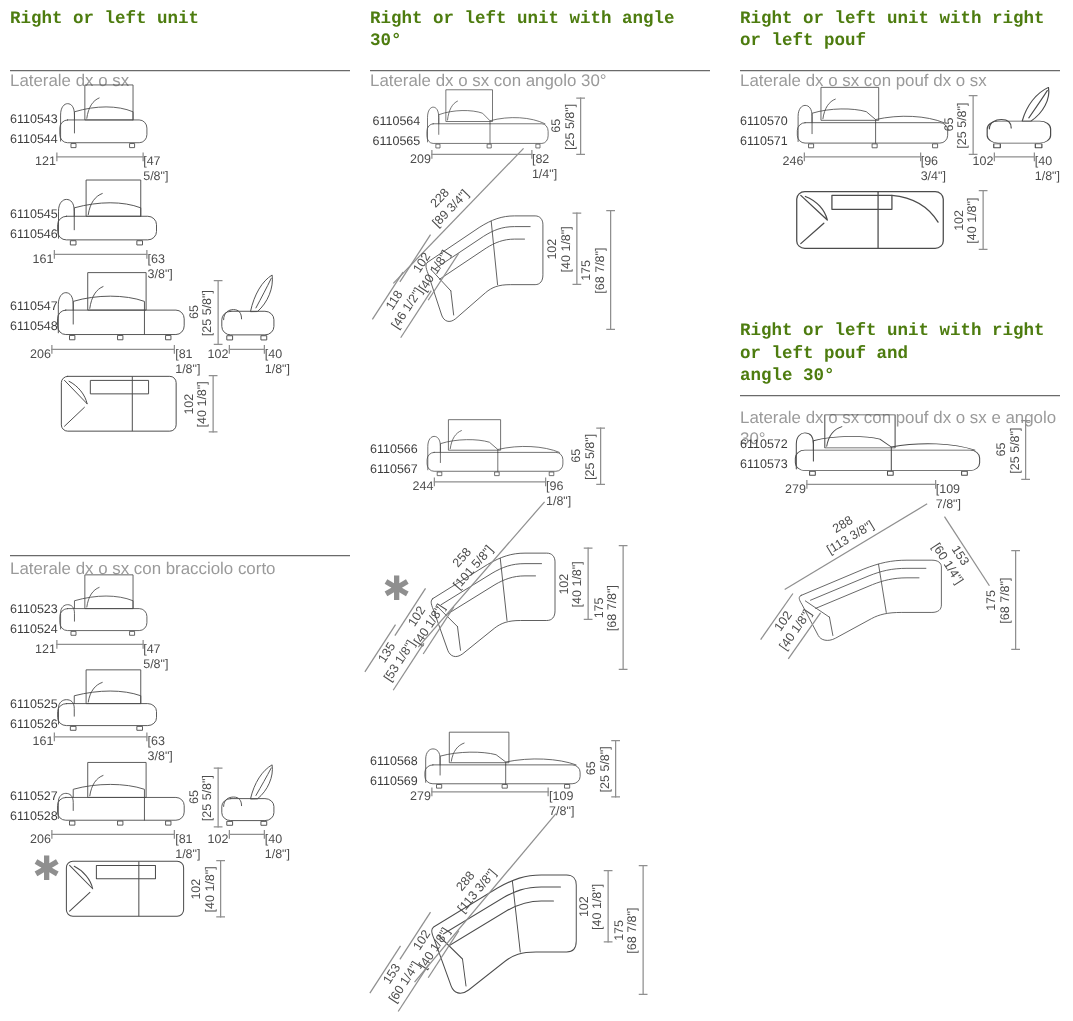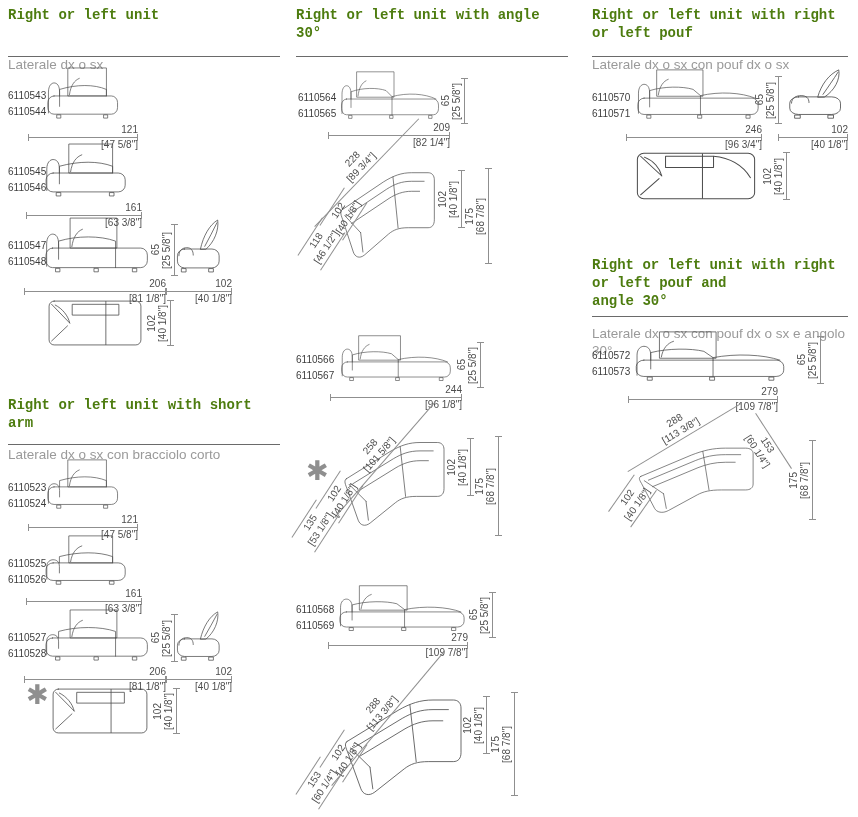--- a/index.html
+++ b/index.html
@@ -5,21 +5,21 @@
   html,body{margin:0;padding:0;background:#ffffff;}
   #canvas{position:relative;width:858px;height:817px;background:#fff;overflow:hidden;
           font-family:"Liberation Sans",sans-serif;color:#2e2e2e;}
   .sec-title{position:absolute;font-size:14px;font-weight:bold;color:#4d7c0f;line-height:18px;font-family:Liberation Mono, monospace;}
   .sec-sub{position:absolute;font-size:13.5px;color:#9a9a9a;line-height:17px;margin-top:31px;}
   .sec-hr{position:absolute;height:1px;background:#6a6a6a;}
   .codes{position:absolute;font-size:10px;color:#3d3d3d;line-height:16px;}
   svg.draw{position:absolute;overflow:visible;}
   svg.draw *{fill:none;stroke:#4c4c4c;stroke-width:1.1;vector-effect:non-scaling-stroke;
              stroke-linecap:round;stroke-linejoin:round;}
-  .dim-h{position:absolute;display:flex;flex-direction:column;align-items:flex-end;
+  .dim-h{position:absolute;display:flex;align-items:flex-start;
          font-size:10px;color:#4d4d4d;line-height:12px;}
   .dim-h .dline{width:100%;height:1px;background:#8f8f8f;margin:1px 0;position:relative;}
   .dim-h .dline::before,.dim-h .dline::after{content:"";position:absolute;top:-3px;width:1px;height:7px;background:#8f8f8f;}
   .dim-h .dline::before{left:0;}.dim-h .dline::after{right:0;}
   .dim-v{position:absolute;display:flex;flex-direction:row;align-items:center;
          font-size:10px;color:#4d4d4d;}
   .dim-v span{writing-mode:vertical-rl;transform:rotate(180deg);line-height:11px;}
   .dim-v .vline{width:1px;align-self:stretch;background:#8f8f8f;margin-left:2px;position:relative;}
   .dim-v .vline::before,.dim-v .vline::after{content:"";position:absolute;left:-3px;width:7px;height:1px;background:#8f8f8f;}
   .dim-v .vline::before{top:0;}.dim-v .vline::after{bottom:0;}
@@ -182,21 +182,20 @@
 
   <svg class="draw" style="left:48px;top:300px;width:94px;height:46px" viewBox="0 0 130 64" preserveAspectRatio="none">
       <use href="#planstraight"></use>
     </svg>
   <div class="dim-v" style="left:146px;top:300px;height:46px;">
     <span>102</span>
     <span>[40 1/8"]</span>
     <div class="vline"></div>
   </div>
 
-  <div class="sec-title" style="left:8px;top:396px;width:272px;">Right or left unit with short arm</div>
   <div class="sec-sub" style="left:8px;top:415px;width:272px;">Laterale dx o sx con bracciolo corto</div>
   <div class="sec-hr" style="left:8px;top:444px;width:272px;"></div>
 
   <div class="codes" style="left:8px;top:480px;">
     <div>6110523</div>
     <div>6110524</div>
   </div>
   <svg class="draw" style="left:46px;top:458px;width:74px;height:54px" viewBox="0 0 120 86" preserveAspectRatio="none">
       <use href="#front1s"></use>
     </svg>
@@ -249,20 +248,21 @@
   <svg class="draw" style="left:52px;top:688px;width:96px;height:46px" viewBox="0 0 130 64" preserveAspectRatio="none">
       <use href="#planstraight"></use>
     </svg>
   <div class="dim-v" style="left:152px;top:688px;height:46px;">
     <span>102</span>
     <span>[40 1/8"]</span>
     <div class="vline"></div>
   </div>
 
   <div class="sec-title" style="left:296px;top:6px;width:272px;">Right or left unit with angle 30°</div>
+  <div class="sec-sub" style="left:296px;top:25px;width:272px;">Laterale dx o sx con angolo 30°</div>
   <div class="sec-hr" style="left:296px;top:56px;width:272px;"></div>
 
   <div class="codes" style="left:298px;top:90px;">
     <div>6110564</div>
     <div>6110565</div>
   </div>
   <svg class="draw" style="left:340px;top:70px;width:100px;height:52px" viewBox="0 0 200 86" preserveAspectRatio="none">
       <use href="#frontlong"></use>
     </svg>
   <div class="dim-v" style="left:440px;top:78px;height:46px;">

